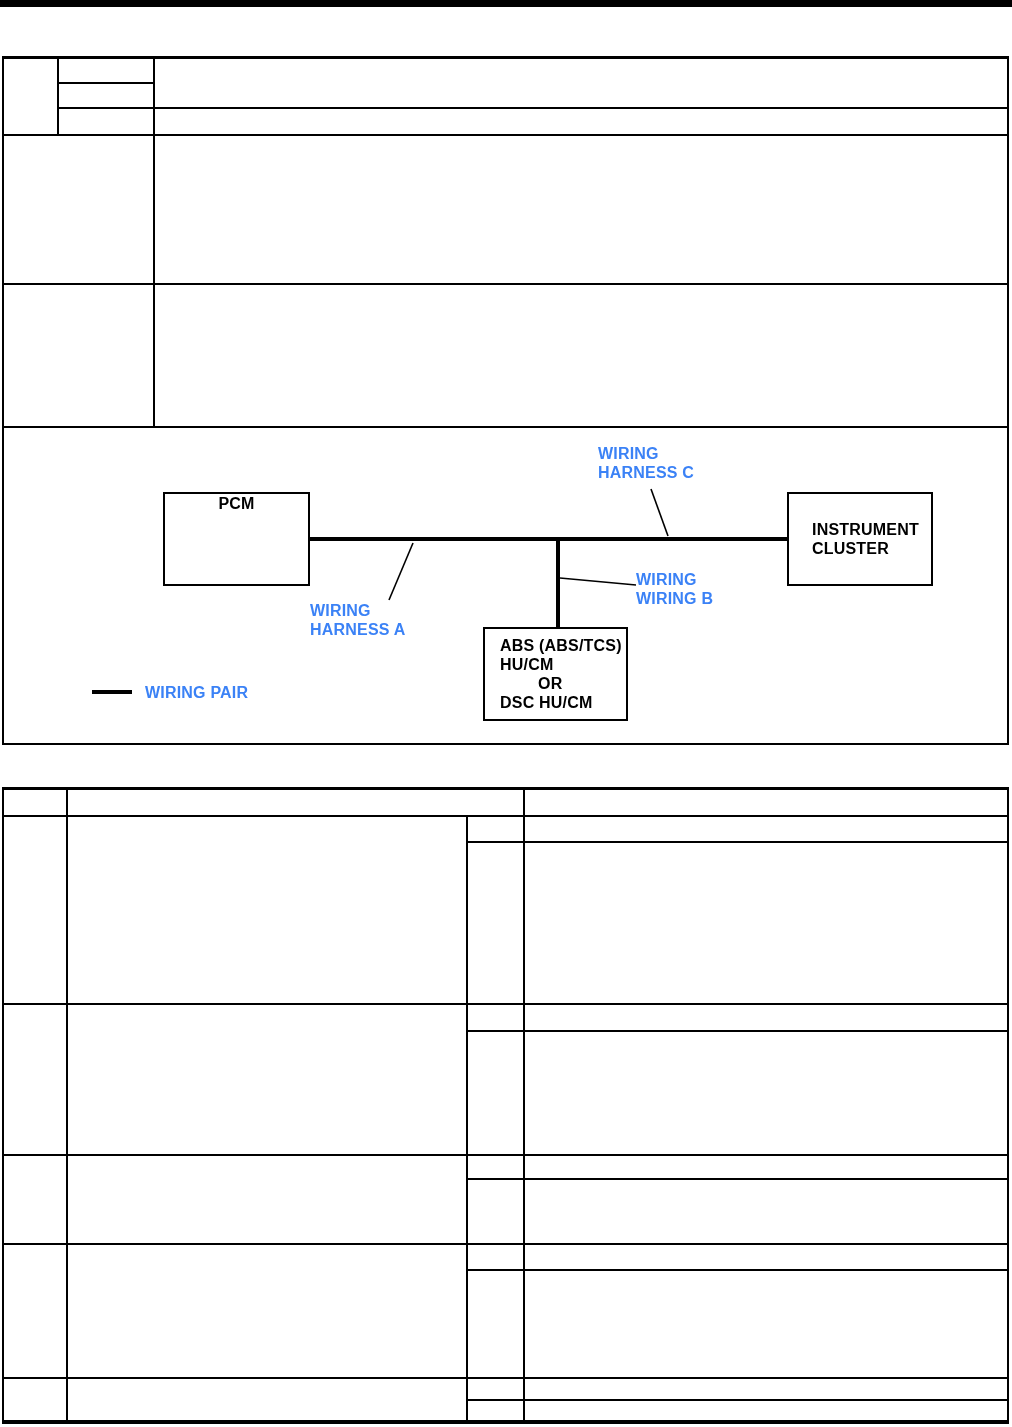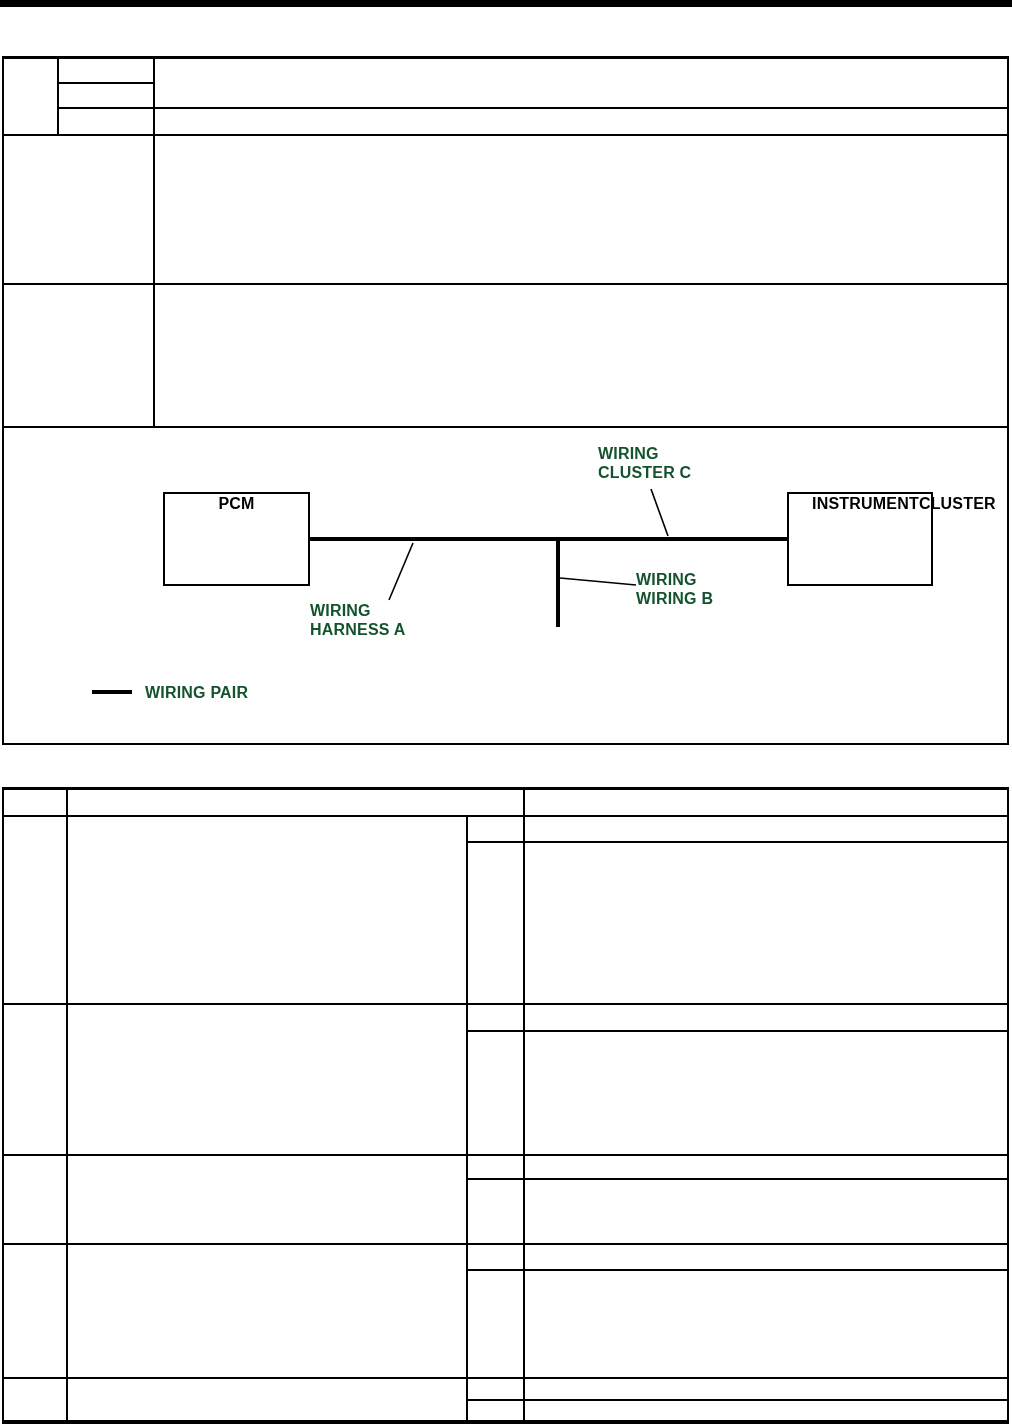--- a/index.html
+++ b/index.html
@@ -8,25 +8,25 @@
     font-family:"Liberation Sans",sans-serif;color:#000;overflow:hidden;
   }
   .hl,.vl{position:absolute;background:#000;}
   .bar{position:absolute;background:#000;}
   .box{
     position:absolute;border:2px solid #000;background:#fff;box-sizing:border-box;
     font:bold 16px/19px "Liberation Sans",sans-serif;letter-spacing:.2px;
   }
   .dlabel{
     position:absolute;font:bold 16px/19px "Liberation Sans",sans-serif;
-    letter-spacing:.2px;white-space:nowrap;color:#14532d;
+    letter-spacing:.2px;white-space:nowrap;color:#3b82f6;
   }
   .callouts{position:absolute;left:0;top:0;pointer-events:none;}
   .pcm{display:flex;align-items:flex-start;justify-content:center;}
-  .ic{display:flex;flex-direction:row;padding-left:23px;}
+  .ic{display:flex;flex-direction:column;justify-content:center;padding-left:23px;}
   .abs{padding:7px 0 0 15px;}
   .abs .indent{margin-left:38px;}
 </style>
 </head>
 <body>
 
 <div class="page">
 
   <div class="bar" style="left:0;top:0;width:1012px;height:7px;"></div>
 
@@ -57,24 +57,30 @@
 
   <div class="box pcm" style="left:163px;top:492px;width:147px;height:94px;">
     <span>PCM</span>
   </div>
 
   <div class="box ic" style="left:787px;top:492px;width:146px;height:94px;">
     <span>INSTRUMENT</span>
     <span>CLUSTER</span>
   </div>
 
+  <div class="box abs" style="left:483px;top:627px;width:145px;height:94px;">
+    <div>ABS (ABS/TCS)</div>
+    <div>HU/CM</div>
+    <div class="indent">OR</div>
+    <div>DSC HU/CM</div>
+  </div>
 
   <div class="dlabel" style="left:598px;top:444px;">
     <div>WIRING</div>
-    <div>CLUSTER C</div>
+    <div>HARNESS C</div>
   </div>
   <div class="dlabel" style="left:310px;top:601px;">
     <div>WIRING</div>
     <div>HARNESS A</div>
   </div>
   <div class="dlabel" style="left:636px;top:570px;">
     <div>WIRING</div>
     <div>WIRING B</div>
   </div>
 

